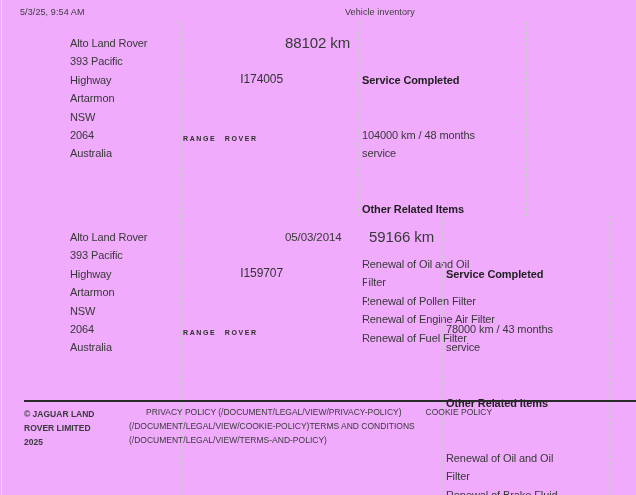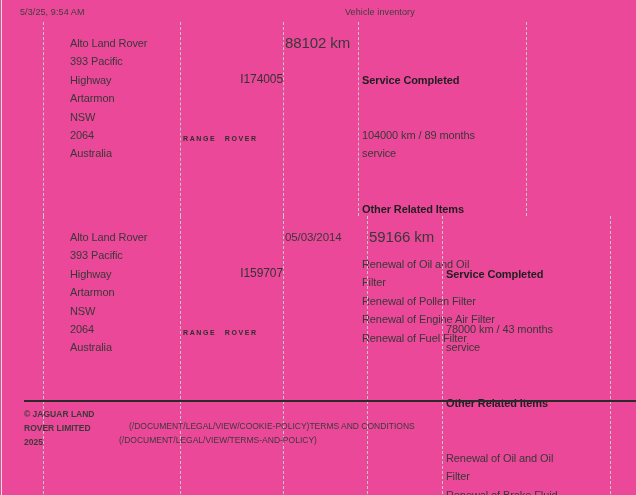--- a/index.html
+++ b/index.html
@@ -1,20 +1,20 @@
 <!DOCTYPE html>
 <html><head>
 <meta charset="utf-8">
 <style>
   html, body { margin: 0; padding: 0; background: #ffffff; }
   .page {
     position: relative;
     width: 636px;
     height: 495px;
-    background: #ec4899;
+    background: #f0abfc;
     overflow: hidden;
     font-family: "Liberation Sans", "DejaVu Sans", sans-serif;
     color: #383838;
   }
   
   .page::before {
     content: "";
     position: absolute;
     left: 1px; top: 0; bottom: 0;
     width: 1px;
@@ -96,21 +96,21 @@
   }
   .flinks {
     position: absolute;
     font-size: 8.5px;
     color: #3a3a3a;
     display: flex;
     white-space: pre;
   }
   .flinks-1 { left: 146px; top: 407px; gap: 24px; }
   .flinks-2 { left: 129px; top: 421px; }
-  .flinks-3 { left: 119px; top: 435px; }
+  .flinks-3 { left: 129px; top: 435px; }
 </style>
 </head>
 <body>
 
 <div class="page">
 
   <div class="phead phead-left">5/3/25, 9:54 AM</div>
   <div class="phead phead-title">Vehicle inventory</div>
 
   <div class="vtable">
@@ -123,21 +123,21 @@
 NSW
 2064
 Australia</div>
       <div class="cell c2">
         <div class="vid">I174005</div>
         <div class="brand">RANGE ROVER</div>
       </div>
       <div class="cell c4">88102 km</div>
       <div class="cell c5">
         <div class="b">Service Completed</div>
-        <div>104000 km / 89 months
+        <div>104000 km / 48 months
 service</div>
         <div class="b">Other Related Items</div>
         <div>Renewal of Oil and Oil
 Filter
 Renewal of Pollen Filter
 Renewal of Engine Air Filter
 Renewal of Fuel Filter</div>
       </div>
     </div>
 
@@ -168,20 +168,24 @@
     </div>
 
   </div>
 
   <div class="frule"></div>
 
   <div class="fcopy">© JAGUAR LAND
 ROVER LIMITED
 2025</div>
 
+  <div class="flinks flinks-1">
+    <span>PRIVACY POLICY (/DOCUMENT/LEGAL/VIEW/PRIVACY-POLICY)</span>
+    <span>COOKIE POLICY</span>
+  </div>
   <div class="flinks flinks-2">
     <span>(/DOCUMENT/LEGAL/VIEW/COOKIE-POLICY)</span>
     <span>TERMS AND CONDITIONS</span>
   </div>
   <div class="flinks flinks-3">
     <span>(/DOCUMENT/LEGAL/VIEW/TERMS-AND-POLICY)</span>
   </div>
 
 </div>
 

